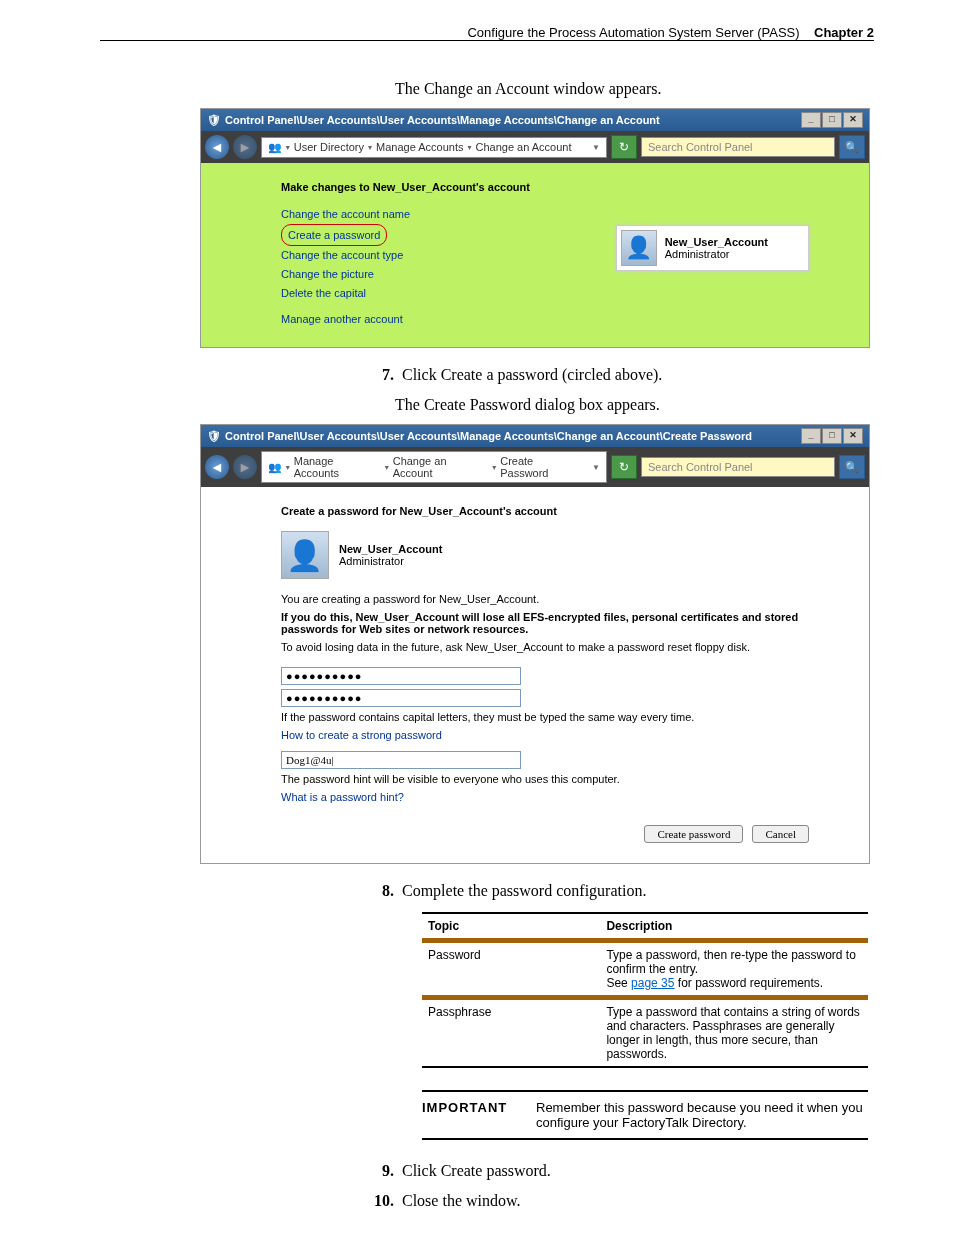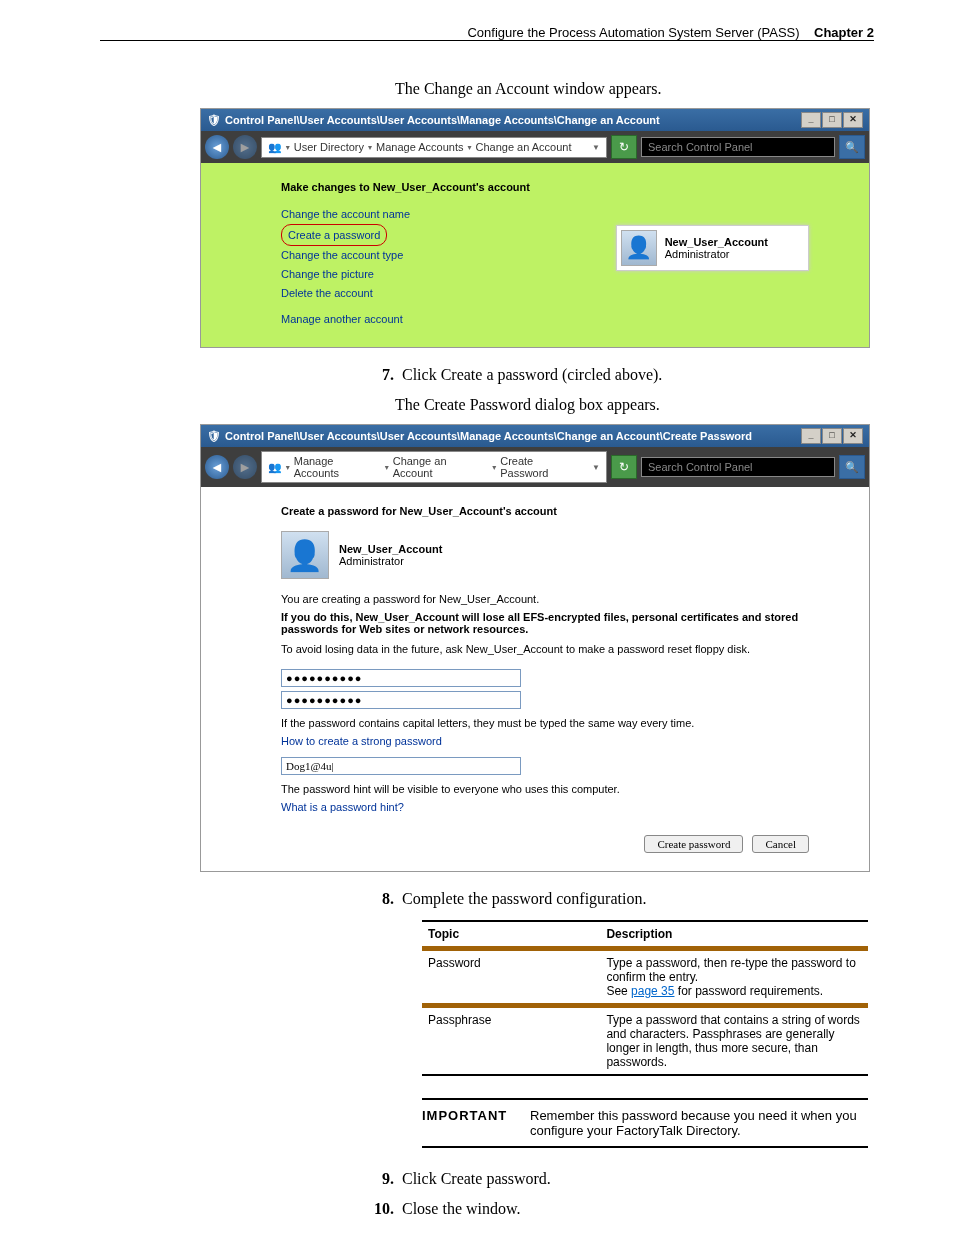--- a/index.html
+++ b/index.html
@@ -105,21 +105,21 @@
     height: 22px;
     background: #4a9a4a;
     border: 1px solid #2a6a2a;
     color: #fff;
     display: flex;
     align-items: center;
     justify-content: center;
     font-size: 12px;
   }
   .search-box {
-    background: #000000;
+    background: #fef9c3;
     width: 180px;
     padding: 3px 6px;
     color: #888;
     border: 1px solid #888;
   }
   .search-go {
     width: 24px;
     height: 22px;
     background: #3a6ea5;
     border: 1px solid #2a5a90;
@@ -179,21 +179,21 @@
     font-family: "Adobe Garamond Pro", Georgia, serif;
     font-size: 16px;
     margin-bottom: 12px;
   }
   .step-num { font-weight: bold; margin-right: 8px; display:inline-block; width:24px; text-align:right;}
   .cp2-heading { font-weight:bold; margin-bottom:14px; }
   .cp2-user {
     display:flex; align-items:center; gap:10px; margin-bottom:14px;
   }
   .cp2-user .user-pic { width:46px; height:46px; font-size:30px; }
-  .cp2-text { margin-bottom:6px;margin-top:8px; }
+  .cp2-text { margin-bottom:6px; }
   .cp2-bold { font-weight:bold; margin-bottom:6px; }
   .input-pw, .input-hint {
     width: 230px;
     border: 1px solid #7a9ac0;
     padding: 2px 4px;
     font-family: Tahoma;
     font-size: 11px;
     margin-bottom: 4px;
     display:block;
     letter-spacing: 1px;
@@ -236,21 +236,21 @@
   .important-box {
     margin-left: 322px;
     width: 446px;
     border-top: 2px solid #000;
     border-bottom: 2px solid #000;
     margin-top: 22px;
     padding: 8px 0;
     font-family: "Myriad Pro", Arial, sans-serif;
     font-size: 13px;
     display: flex;
-    gap: 20px;
+    gap: 26px;
   }
   .important-box .lbl {
     font-weight: bold;
     letter-spacing: 1px;
     min-width: 88px;
   }
 </style>
 </head>
 <body>
 
@@ -293,21 +293,21 @@
       <div class="search-box">Search Control Panel</div>
       <div class="search-go">🔍</div>
     </div>
     <div class="content-white" style="position:relative;">
       <div class="make-changes">Make changes to New_User_Account's account</div>
       <div class="link-list">
         <div>Change the account name</div>
         <div><span class="circled">Create a password</span></div>
         <div>Change the account type</div>
         <div>Change the picture</div>
-        <div>Delete the account</div>
+        <div>Delete the capital</div>
         <div style="height:8px"></div>
         <div>Manage another account</div>
       </div>
       <div class="user-tile">
         <div class="user-pic">👤</div>
         <div class="user-tile-text">
           <b>New_User_Account</b><br>
           <span>Administrator</span>
         </div>
       </div>

